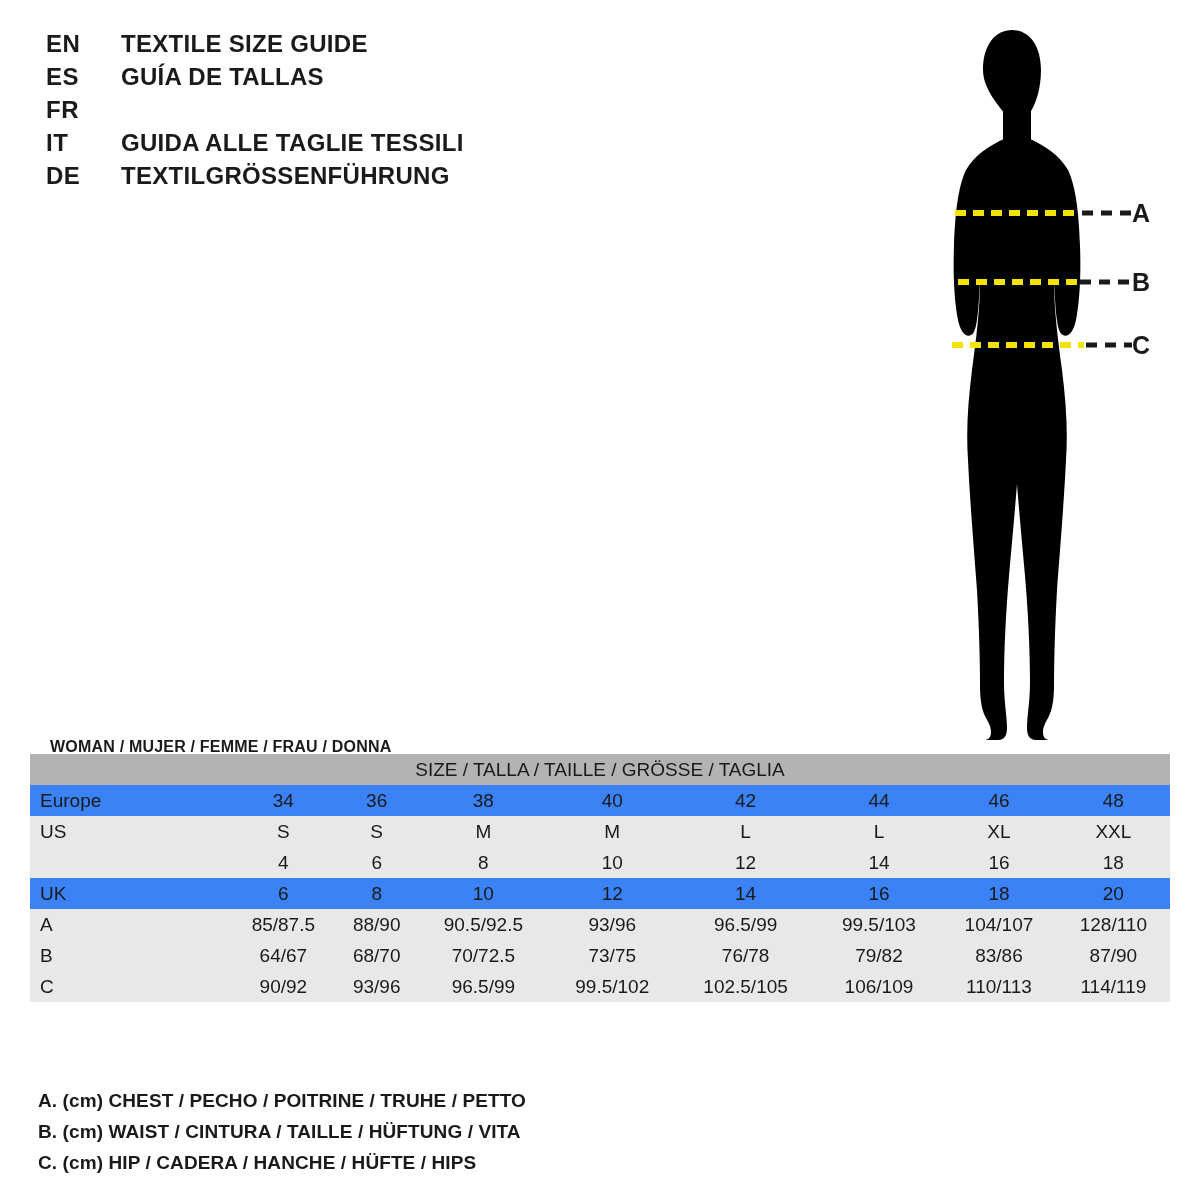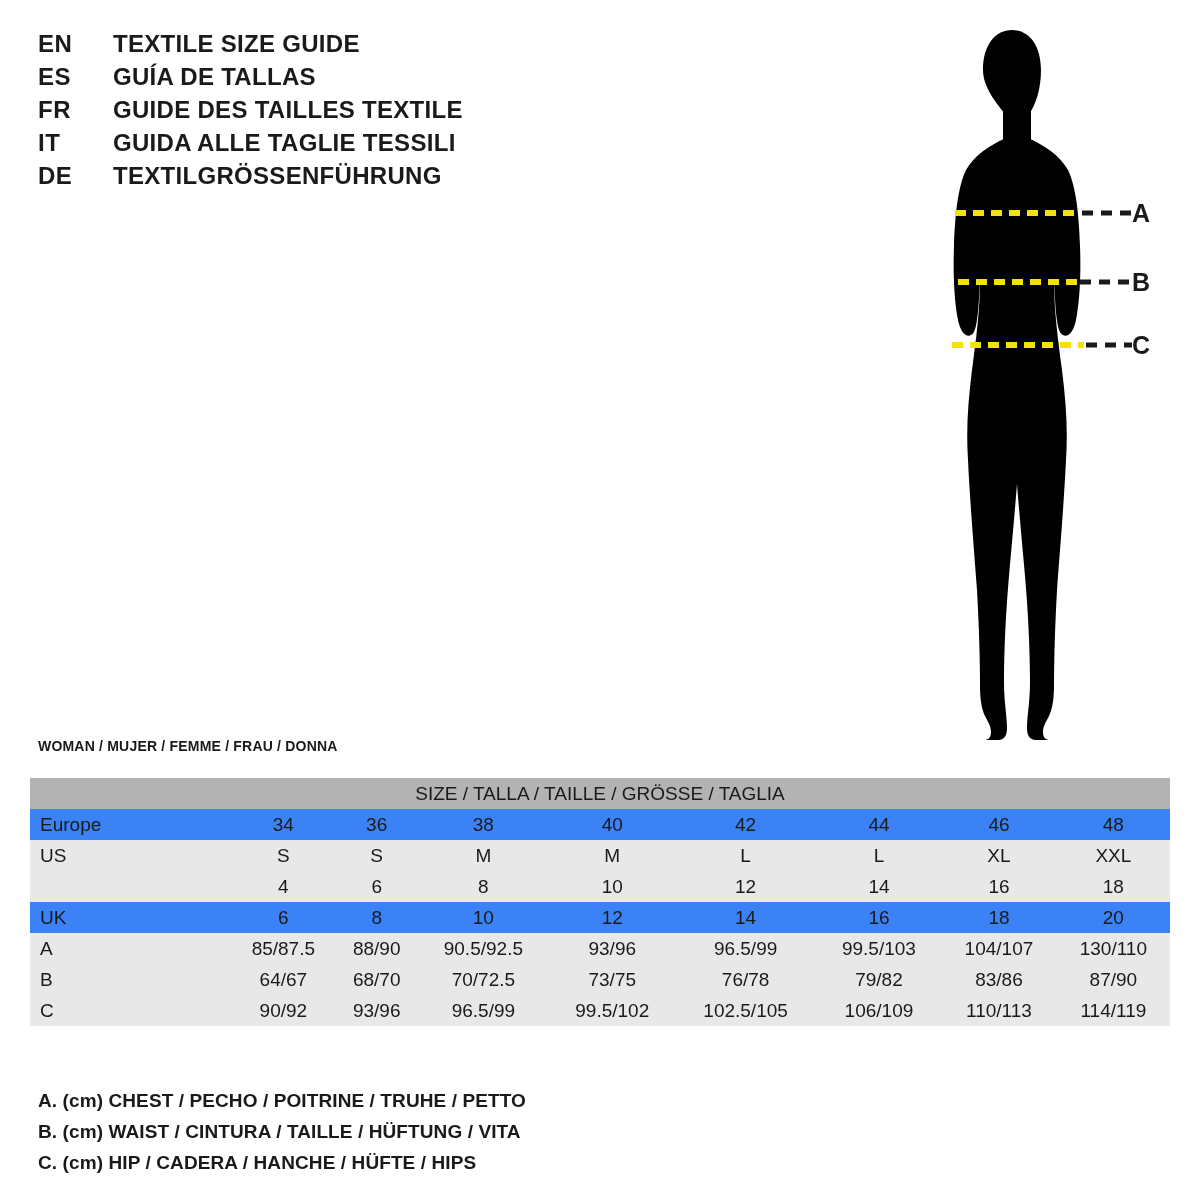--- a/index.html
+++ b/index.html
@@ -12,21 +12,21 @@
     height: 1200px;
     position: relative;
     font-family: "Liberation Sans", sans-serif;
     color: #1a1a1a;
     overflow: hidden;
   }
 
   
   #lang-list {
     position: absolute;
-    left: 38px;
+    left: 46px;
     top: 30px;
     width: 600px;
   }
   .lang-row {
     display: flex;
     align-items: baseline;
     height: 33px;
   }
   .lang-code {
     width: 75px;
@@ -54,32 +54,32 @@
   .meas-label {
     position: absolute;
     font-size: 25px;
     font-weight: bold;
     color: #1a1a1a;
   }
 
   
   #section-title {
     position: absolute;
-    left: 38px;
+    left: 50px;
     top: 738px;
-    font-size: 14px;
+    font-size: 16px;
     font-weight: bold;
     letter-spacing: 0.2px;
   }
 
   
   #size-table {
     position: absolute;
     left: 30px;
-    top: 778px;
+    top: 754px;
     width: 1140px;
     border-collapse: collapse;
     font-size: 19px;
   }
   #size-table td, #size-table th {
     padding: 0;
     height: 31px;
     font-weight: normal;
     text-align: center;
     vertical-align: middle;
@@ -121,21 +121,20 @@
   <div class="lang-row">
     <span class="lang-code">EN</span>
     <span class="lang-title">TEXTILE SIZE GUIDE</span>
   </div>
   <div class="lang-row">
     <span class="lang-code">ES</span>
     <span class="lang-title">GUÍA DE TALLAS</span>
   </div>
   <div class="lang-row">
     <span class="lang-code">FR</span>
-    <span class="lang-title">GUIDE DES TAILLES TEXTILE</span>
   </div>
   <div class="lang-row">
     <span class="lang-code">IT</span>
     <span class="lang-title">GUIDA ALLE TAGLIE TESSILI</span>
   </div>
   <div class="lang-row">
     <span class="lang-code">DE</span>
     <span class="lang-title">TEXTILGRÖSSENFÜHRUNG</span>
   </div>
 </div>
@@ -256,21 +255,21 @@
     </tr>
     <tr class="shade">
       <td class="row-head">A</td>
       <td>85/87.5</td>
       <td>88/90</td>
       <td>90.5/92.5</td>
       <td>93/96</td>
       <td>96.5/99</td>
       <td>99.5/103</td>
       <td>104/107</td>
-      <td>130/110</td>
+      <td>128/110</td>
     </tr>
     <tr class="shade">
       <td class="row-head">B</td>
       <td>64/67</td>
       <td>68/70</td>
       <td>70/72.5</td>
       <td>73/75</td>
       <td>76/78</td>
       <td>79/82</td>
       <td>83/86</td>

